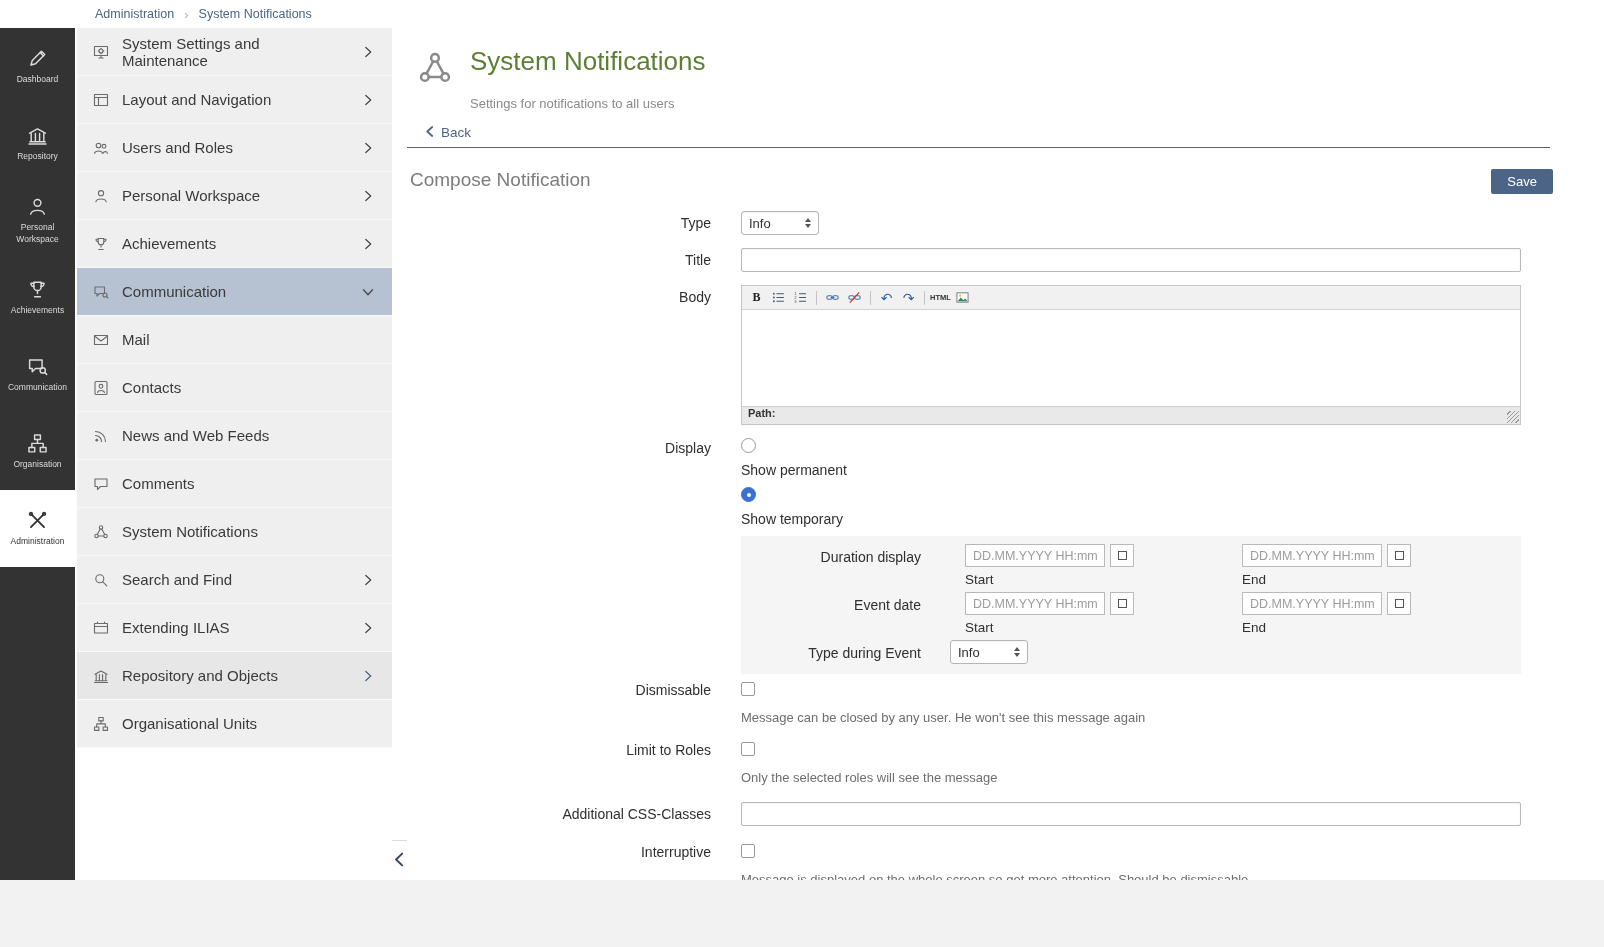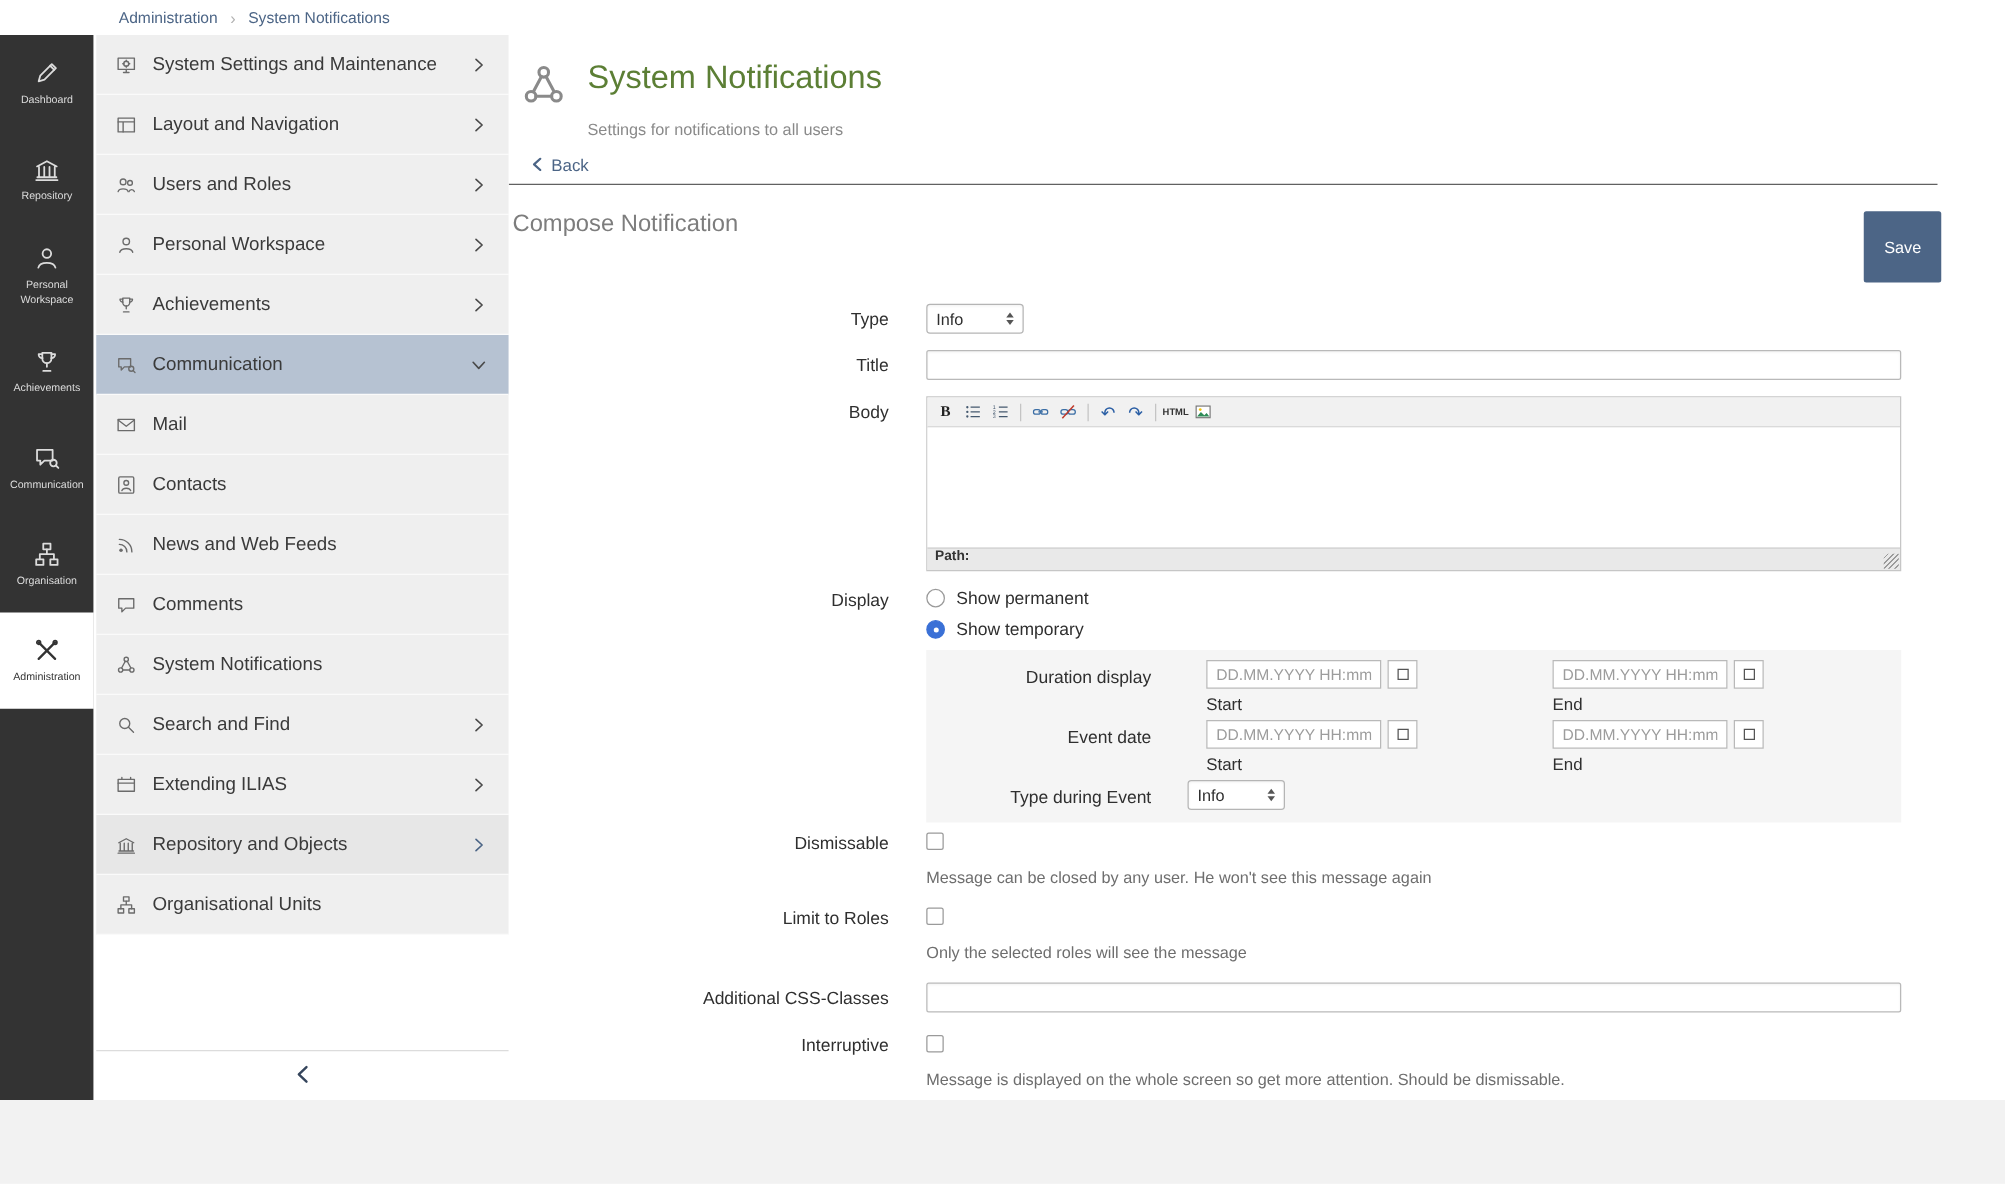--- a/index.html
+++ b/index.html
@@ -21,21 +21,21 @@
   .page-footer { height: 67px; background: #f2f2f2; }
 
   
   .rail { width: 75px; background: #333333; display: flex; flex-direction: column; flex: none; }
   .ib-item { height: 77px; display: flex; flex-direction: column; align-items: center; justify-content: center; gap: 5px; color: #dcdcdc; cursor: pointer; }
   .ib-item .icon svg { width: 21px; height: 21px; display: block; }
   .ib-label { font-size: 8.5px; line-height: 1.3; text-align: center; max-width: 62px; }
   .ib-item.active { background: #ffffff; color: #333; }
 
   
-  .sidebar { width: 332px; background: #ffffff; display: flex; flex-direction: column; flex: none; border-left: 2px solid #fff; }
+  .sidebar { width: 332px; background: #ffffff; display: flex; flex: none; border-left: 2px solid #fff; }
   .sb-item { height: 48px; background: #efefef; border-bottom: 1px solid #fafafa; display: flex; align-items: center; padding: 0 18px 0 16px; gap: 13px; font-size: 15px; color: #3a3a3a; cursor: pointer; }
   .sb-item .icon { color: #6b6b6b; display: flex; }
   .sb-item .icon svg { width: 16px; height: 16px; }
   .sb-label { flex: 1; }
   .sb-item .chev { color: #4a4a4a; display: flex; }
   .sb-item .chev svg { width: 12px; height: 12px; }
   .sb-item.hl { background: #b6c2d2; }
   .sb-item.emph { background: #e7e7e7; }
   .sb-item.emph .chev { color: #4c6586; }
   .sb-bottom { flex: 1; background: #fff; display: flex; flex-direction: column; justify-content: flex-end; }
@@ -47,21 +47,21 @@
   .page-header { display: flex; gap: 17px; padding: 18px 0 0 10px; align-items: flex-start; }
   .hdr-icon { color: #8a8a8a; display: flex; margin-top: 4px; }
   .hdr-icon svg { width: 36px; height: 36px; }
   .page-title { font-size: 26px; font-weight: 400; color: #5c7f35; line-height: 1.2; }
   .page-subtitle { font-size: 13px; color: #8a8a8a; margin-top: 19px; }
   .back-row { display: inline-flex; align-items: center; gap: 7px; margin: 14px 0 7px 18px; color: #4c6586; font-size: 13.5px; cursor: pointer; }
   .back-row svg { width: 9px; height: 11px; }
   .divider { border-bottom: 1px solid #616161; margin-right: 54px; }
   .compose-head { display: flex; justify-content: space-between; align-items: flex-start; margin: 21px 51px 12px 3px; }
   .section-title { font-size: 19px; font-weight: 400; color: #7d7d7d; }
-  .save-btn { background: #4c6586; color: #fff; border: none; font-size: 13px; padding: 21px 16px; border-radius: 2px; }
+  .save-btn { background: #4c6586; color: #fff; border: none; font-size: 13px; padding: 5px 16px; border-radius: 2px; }
 
   
   .form { margin-top: 17px; }
   .frow { display: flex; margin-bottom: 13px; margin-left: 44px; }
   .flabel { width: 290px; min-width: 290px; text-align: right; padding-right: 30px; font-size: 14px; color: #2f2f2f; padding-top: 4px; }
   .fctrl { flex: 1; min-width: 0; }
   .text-input { width: 780px; height: 24px; border: 1px solid #b9b9b9; border-radius: 2px; font-size: 13px; padding: 0 7px; box-shadow: inset 0 1px 2px rgba(0,0,0,.05); }
 
   .select { display: inline-flex; align-items: center; justify-content: space-between; gap: 12px; border: 1px solid #b5b5b5; border-radius: 3px; background: #fff; padding: 3px 7px; font-size: 13px; min-width: 78px; height: 24px; cursor: pointer; box-shadow: inset 0 1px 2px rgba(0,0,0,.05); }
   .stepper { display: flex; flex-direction: column; gap: 2px; align-items: center; }
@@ -77,21 +77,21 @@
   .tb-ic { display: flex; color: #44586e; }
   .tb-ic svg { width: 13px; height: 13px; }
   .glyph-blue { color: #2b5fa5; font-size: 14px; line-height: 1; }
   .tb-sep { width: 1px; height: 14px; background: #c4c4c4; margin: 0 4px; }
   .ed-area { height: 96px; background: #fff; cursor: text; }
   .ed-path { height: 18px; background: #e9e9e9; border-top: 1px solid #cfcfcf; font-size: 11px; display: flex; align-items: flex-start; padding: 0 6px; position: relative; font-weight: 700; color: #333; }
   .grip { position: absolute; right: 1px; bottom: 1px; width: 12px; height: 12px; cursor: nwse-resize;
           background: repeating-linear-gradient(135deg, transparent 0 2px, #9a9a9a 2px 3px); }
 
   
-  .radio-line { display: flex; align-items: flex-end; gap: 9px; font-size: 14px; margin-bottom: 9px; cursor: pointer; }
+  .radio-line { display: flex; align-items: flex-start; gap: 9px; font-size: 14px; margin-bottom: 9px; cursor: pointer; flex-direction: column; }
   .radio { width: 15px; height: 15px; border: 1px solid #9a9a9a; border-radius: 50%; background: #fff; position: relative; flex: none; }
   .radio.checked { background: #3a70d6; border-color: #3a70d6; }
   .radio.checked::after { content: ""; position: absolute; left: 4.5px; top: 4.5px; width: 4px; height: 4px; border-radius: 50%; background: #fff; }
   .checkbox { width: 14px; height: 14px; border: 1px solid #9a9a9a; border-radius: 2px; background: #fff; display: inline-block; cursor: pointer; }
   .help { font-size: 13px; color: #6e6e6e; margin-top: 11px; }
 
   
   .subpanel { width: 780px; background: #f5f5f5; margin-top: 2px; padding: 8px 0 10px; }
   .sp-row { display: flex; margin-bottom: 5px; }
   .sp-label { width: 180px; min-width: 180px; text-align: right; font-size: 14px; color: #2f2f2f; padding-top: 5px; }

